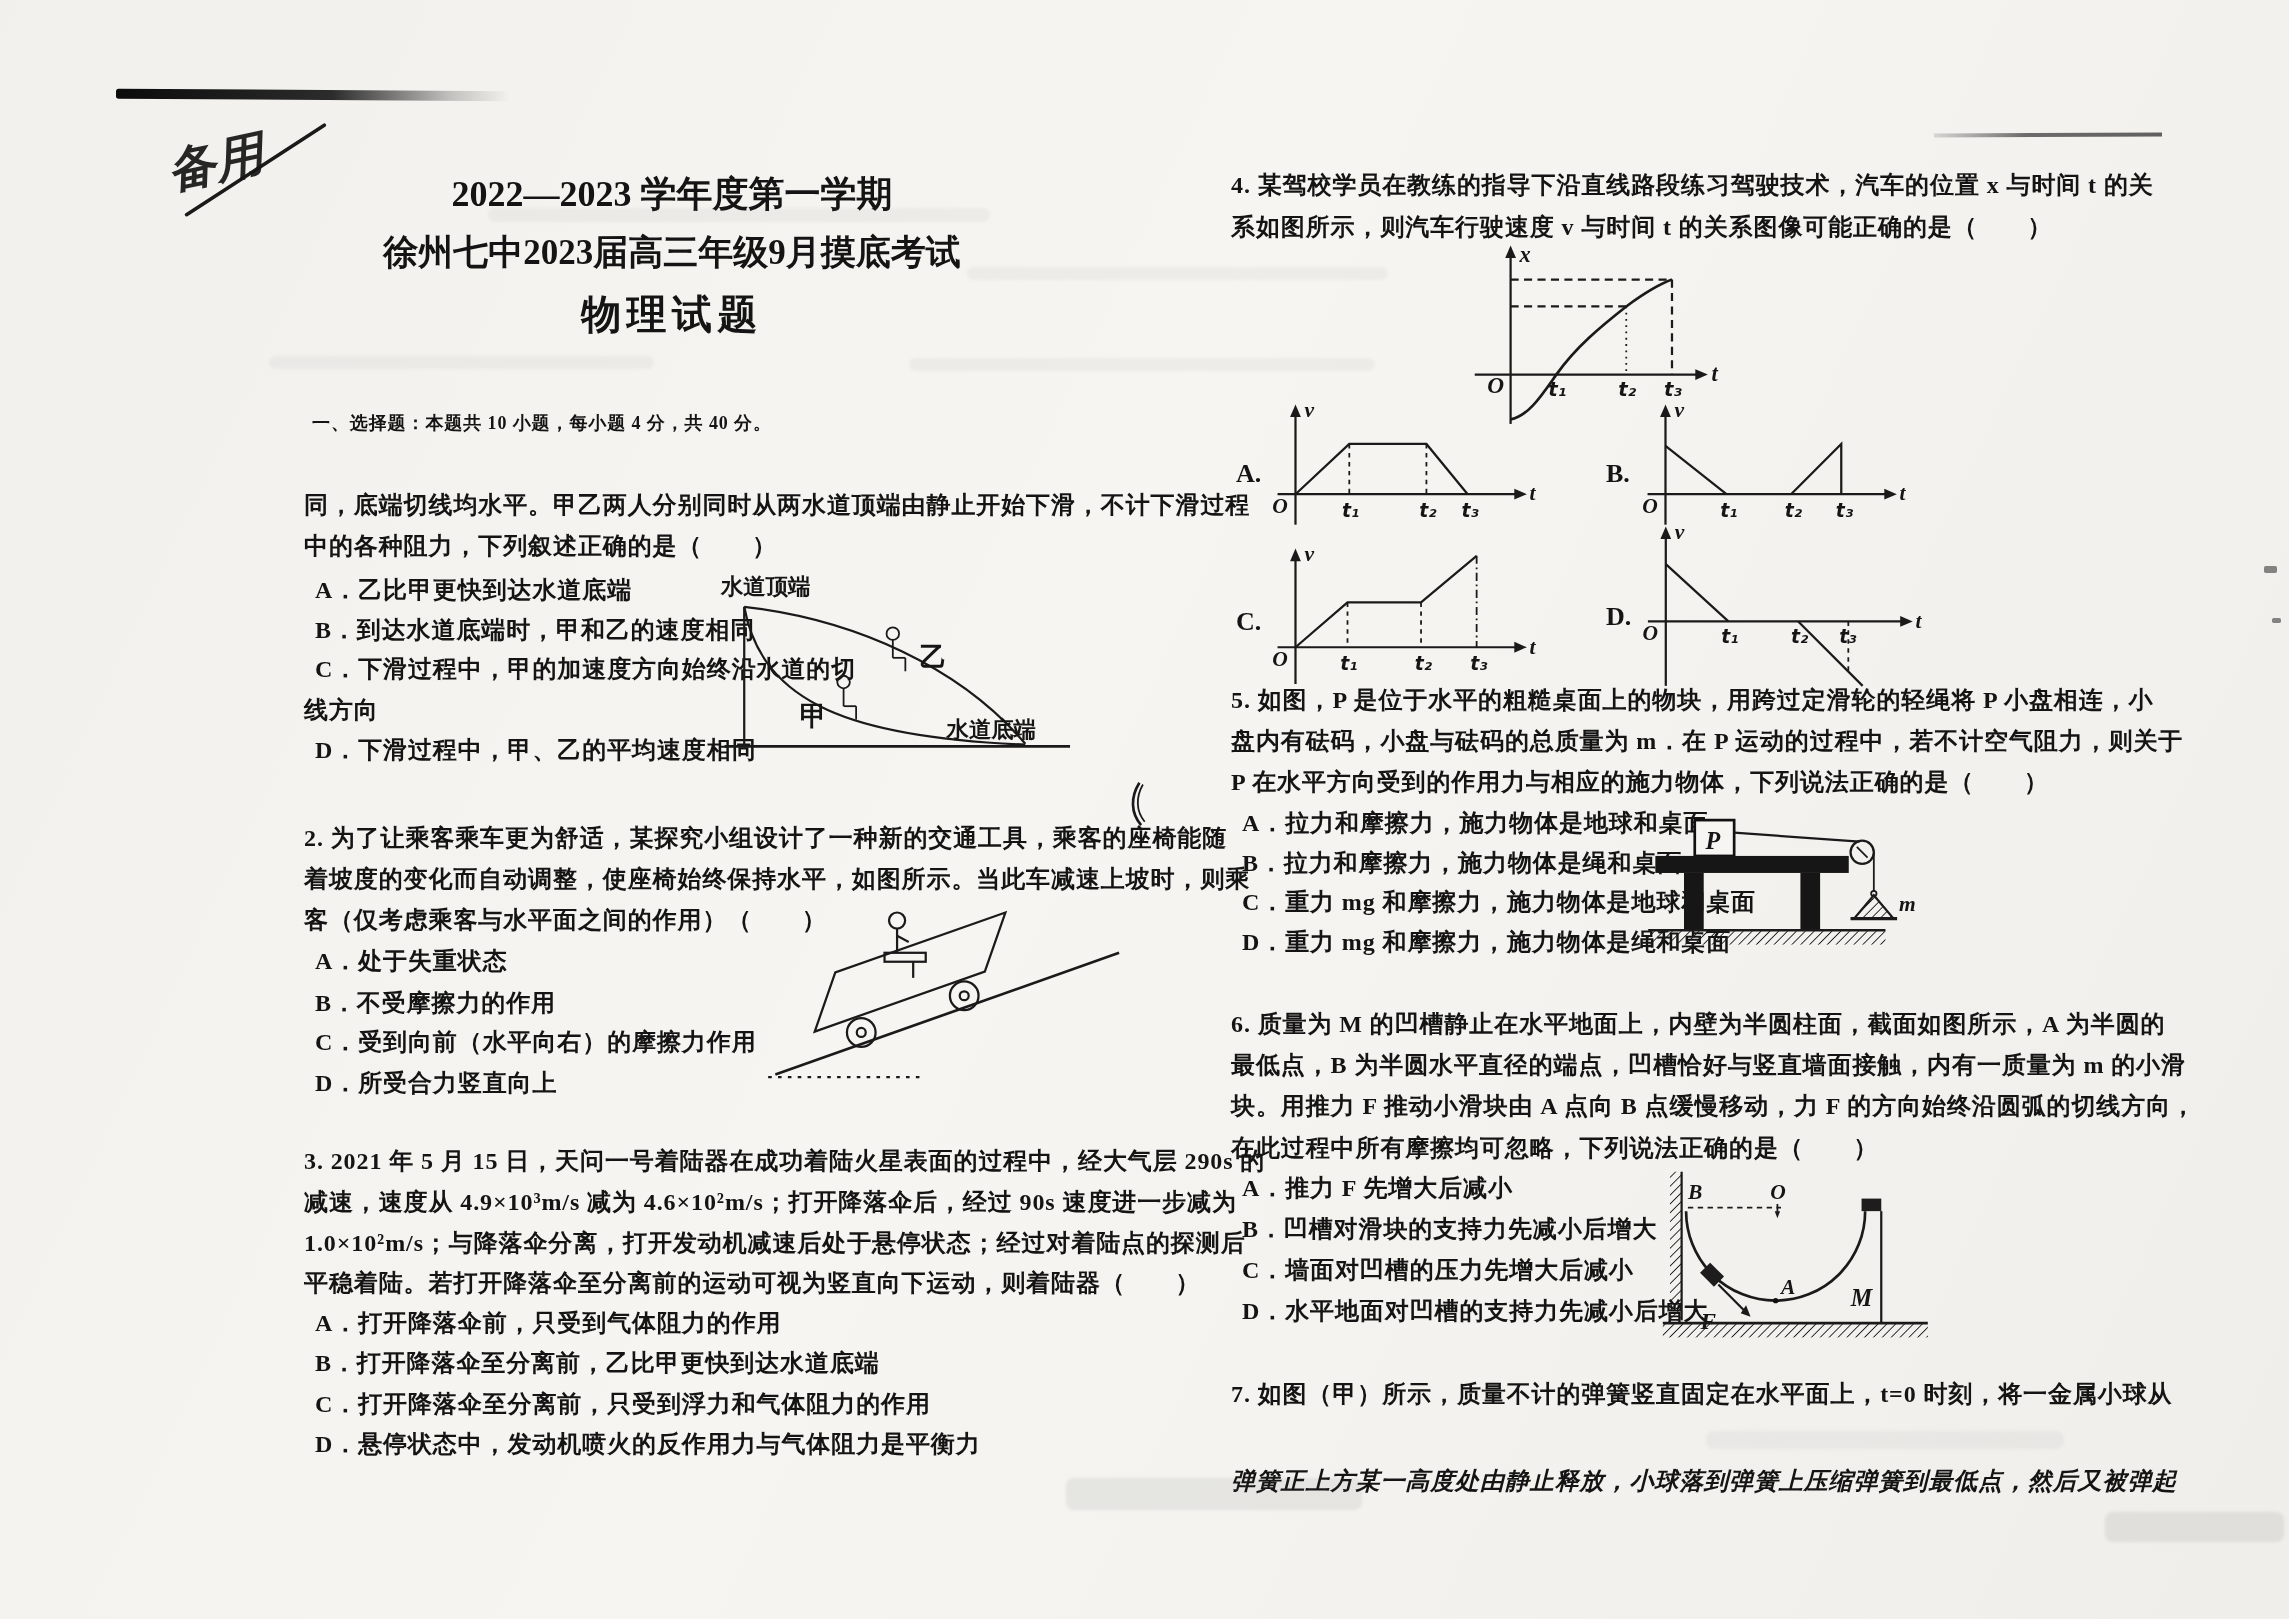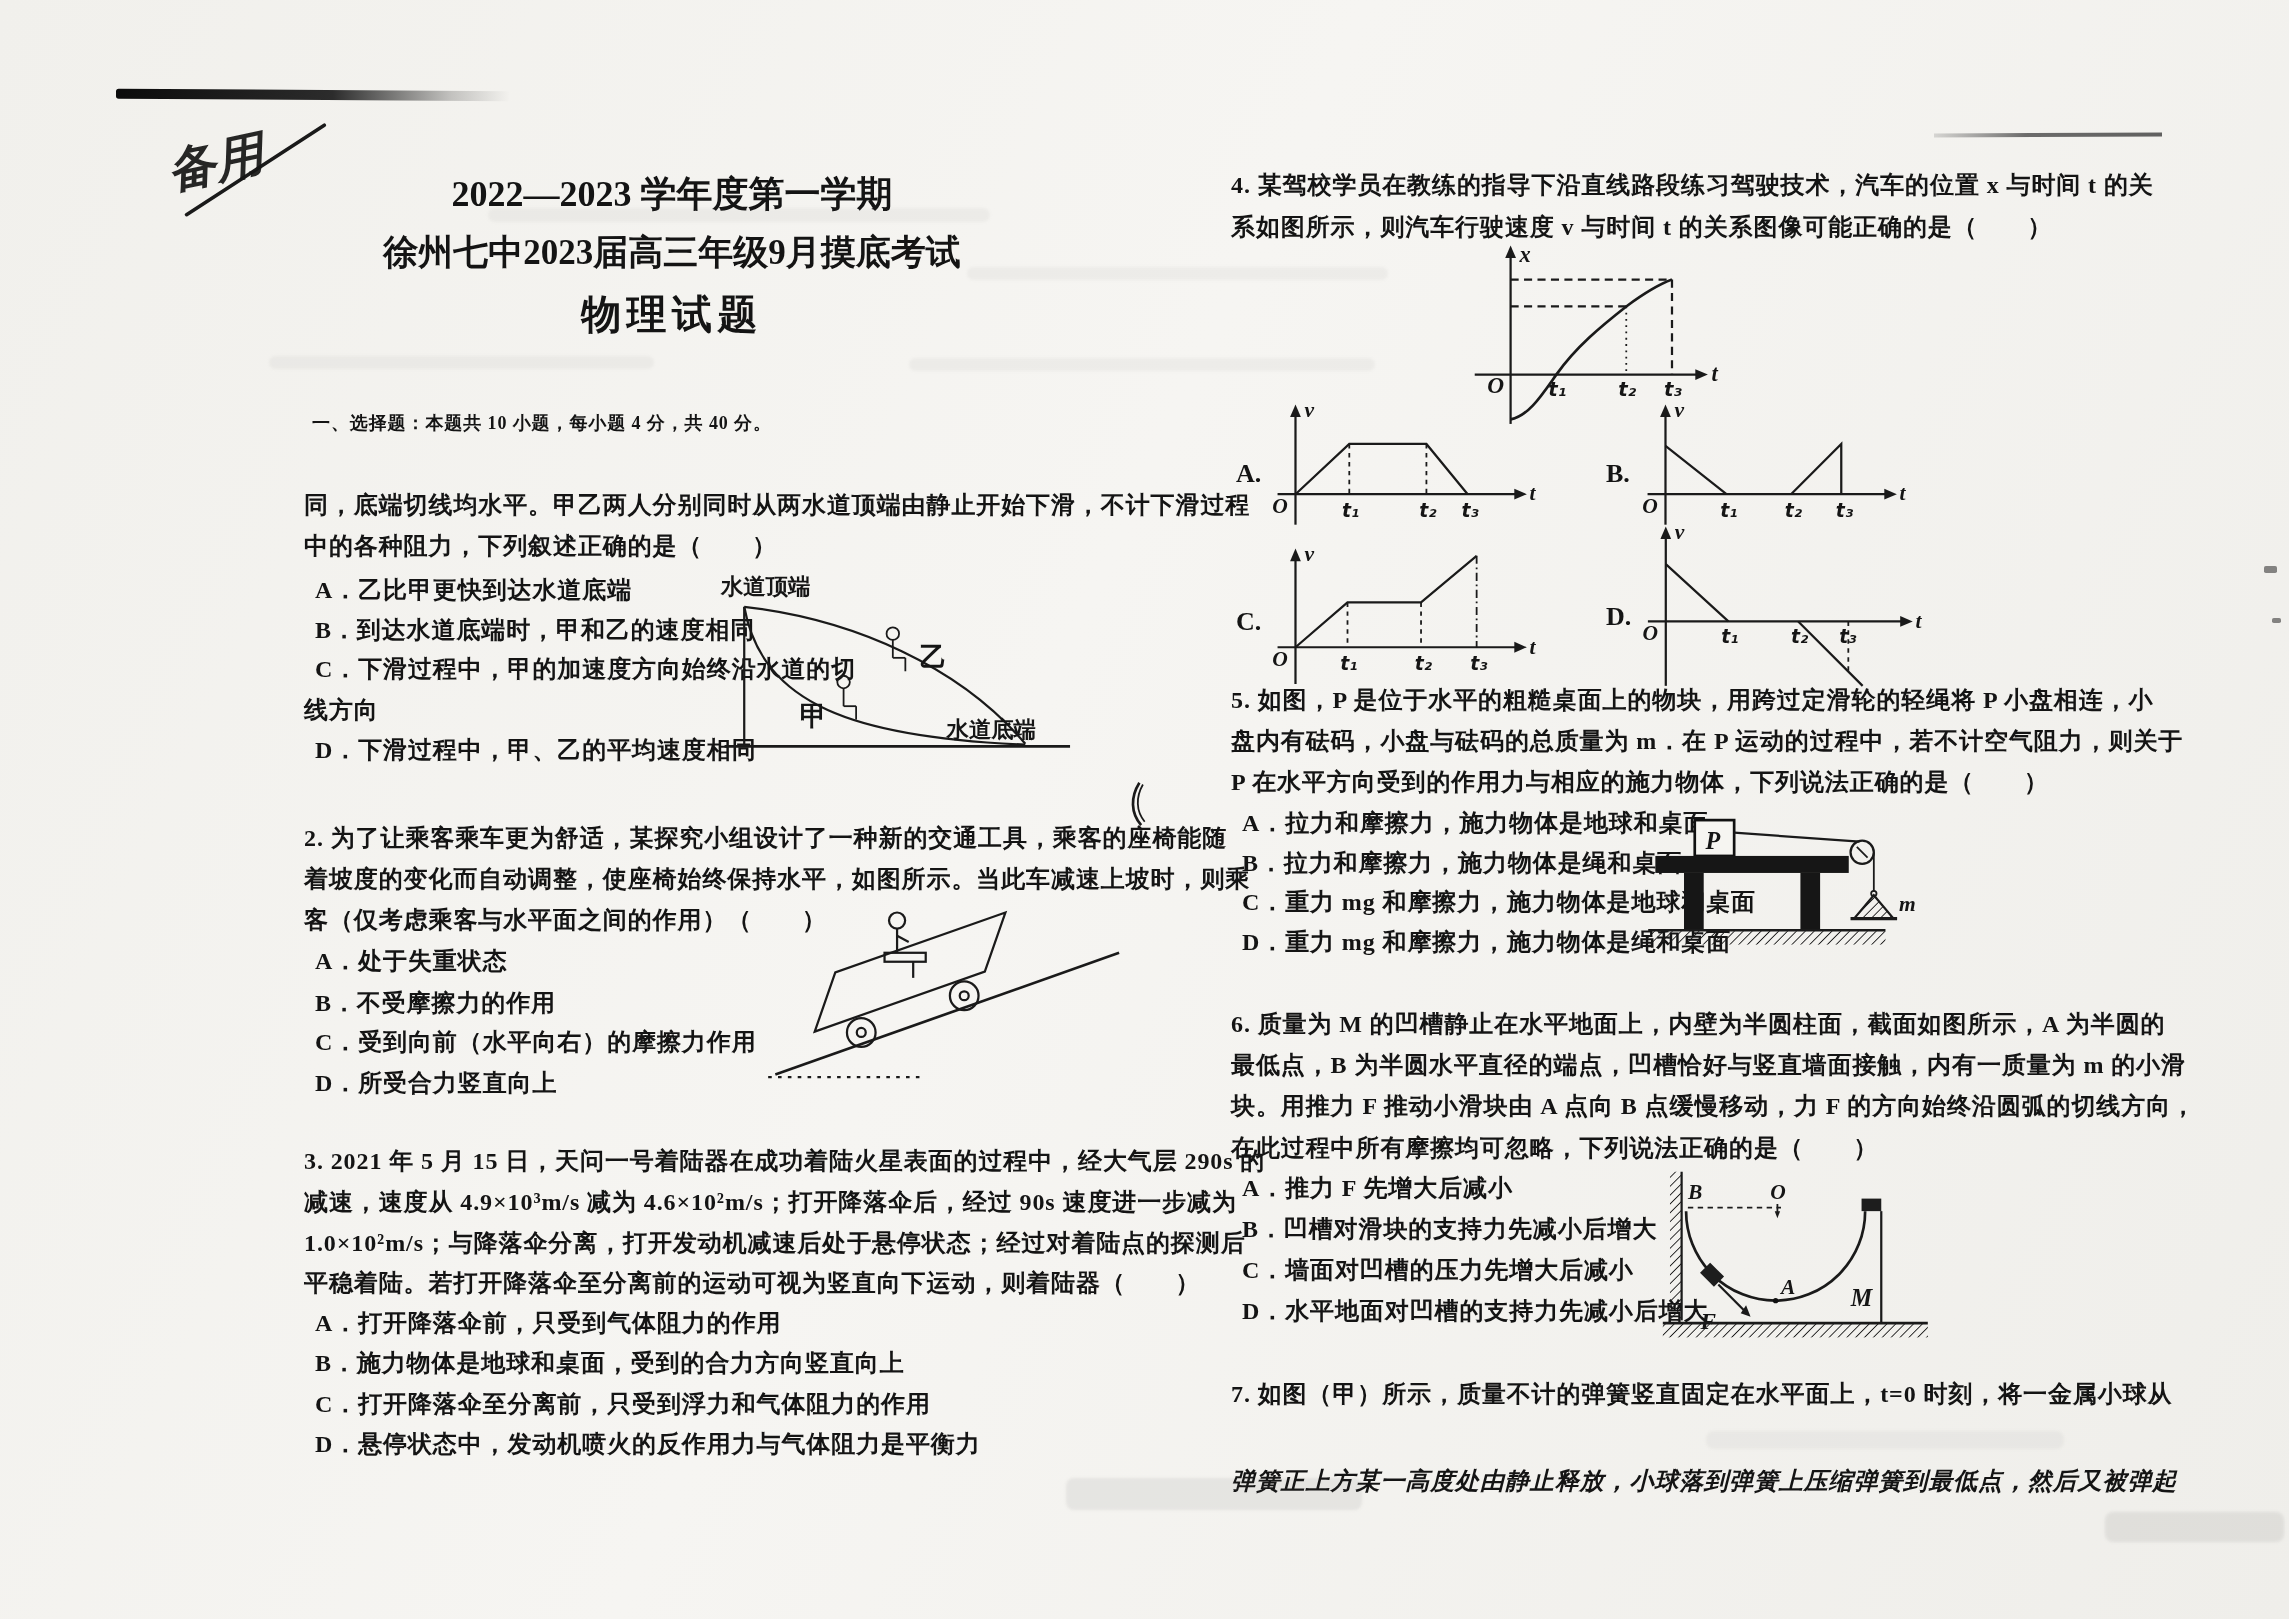--- a/index.html
+++ b/index.html
@@ -102,21 +102,21 @@
       <line x1="152" y1="33" x2="165" y2="40"></line>
         <line x1="170" y1="62" x2="170" y2="80"></line>
     </g>
   </svg>
 
   <div class="ln" style="left:304px;top:1149px;">3. 2021 年 5 月 15 日，天问一号着陆器在成功着陆火星表面的过程中，经大气层 290s 的</div>
   <div class="ln" style="left:304px;top:1190px;">减速，速度从 4.9×10³m/s 减为 4.6×10²m/s；打开降落伞后，经过 90s 速度进一步减为</div>
   <div class="ln" style="left:304px;top:1231px;">1.0×10²m/s；与降落伞分离，打开发动机减速后处于悬停状态；经过对着陆点的探测后</div>
   <div class="ln" style="left:304px;top:1271px;">平稳着陆。若打开降落伞至分离前的运动可视为竖直向下运动，则着陆器（　　）</div>
   <div class="ln" style="left:315px;top:1311px;">A．打开降落伞前，只受到气体阻力的作用</div>
-  <div class="ln" style="left:315px;top:1351px;">B．施力物体是地球和桌面，受到的合力方向竖直向上</div>
+  <div class="ln" style="left:315px;top:1351px;">B．打开降落伞至分离前，乙比甲更快到达水道底端</div>
   <div class="ln" style="left:315px;top:1392px;">C．打开降落伞至分离前，只受到浮力和气体阻力的作用</div>
   <div class="ln" style="left:315px;top:1432px;">D．悬停状态中，发动机喷火的反作用力与气体阻力是平衡力</div>
 
   <div class="ln" style="left:1231px;top:173px;">4. 某驾校学员在教练的指导下沿直线路段练习驾驶技术，汽车的位置 x 与时间 t 的关</div>
   <div class="ln" style="left:1231px;top:215px;">系如图所示，则汽车行驶速度 v 与时间 t 的关系图像可能正确的是（　　）</div>
 
   <svg style="left:1455px;top:240px;" width="269" height="193" viewBox="0 0 300 215">
     <line class="stroke" x1="62" y1="14" x2="62" y2="205" stroke-width="2.5"></line>
     <polygon points="56,20 62,6 68,20" fill="#1a1a1a"></polygon>
     <text class="it" x="72" y="24" font-size="25">x</text>

